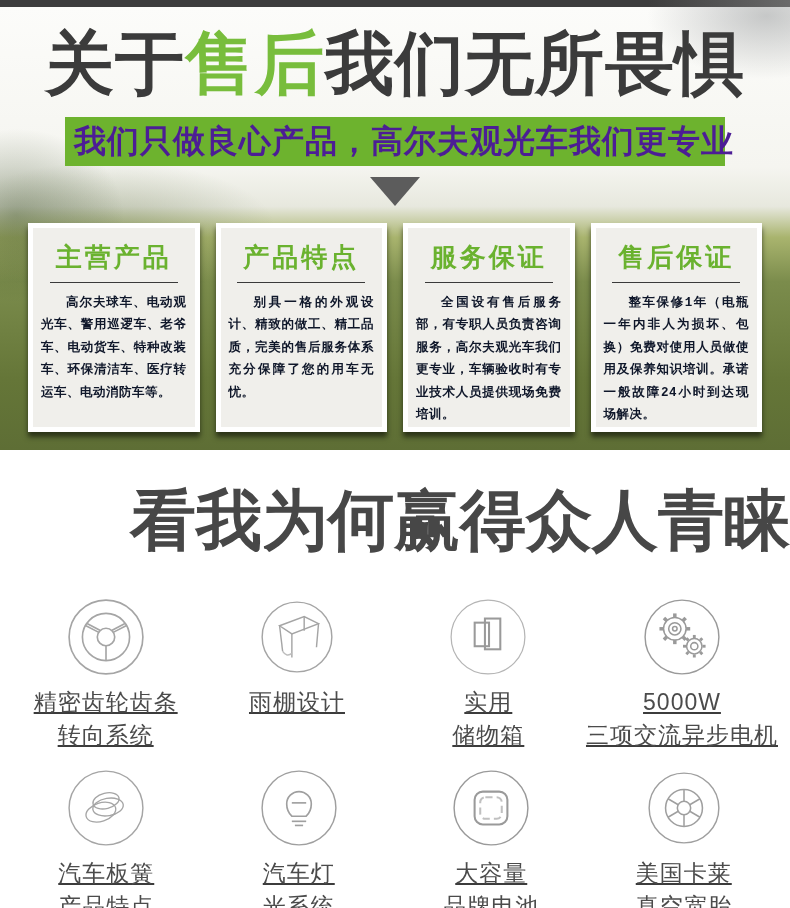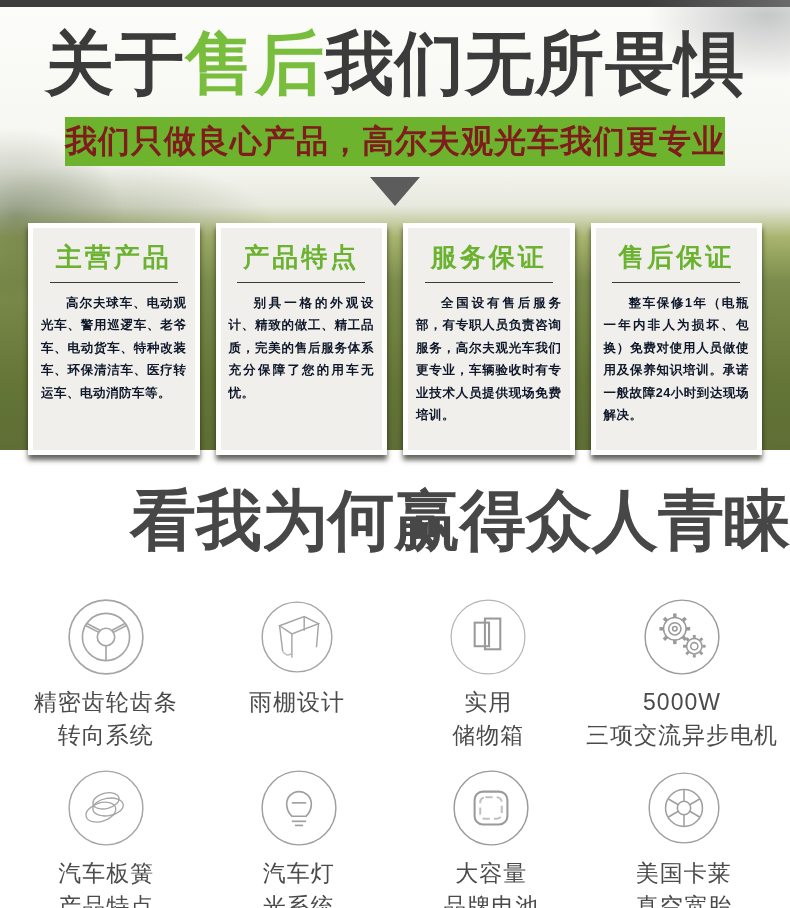--- a/index.html
+++ b/index.html
@@ -25,57 +25,57 @@
   }
 
   .headline1 {
     text-align:center; font-size:69px; font-weight:bold; letter-spacing:1px;
     color:#3b3b3b; line-height:1.14; white-space:nowrap;
   }
   .headline1 .hl { color:#78bd3c; }
 
   .banner {
     width:660px; height:49px; margin:13px auto 0; background:#6db32e;
-    color:#7f1d1d; font-size:32px; font-weight:bold; text-align:center;
-    line-height:49px; letter-spacing:1px; white-space:nowrap;
+    color:#4c1d95; font-size:32px; font-weight:bold; text-align:center;
+    line-height:49px; letter-spacing:1px; white-space:nowrap;padding-left:9px;
   }
 
   .down-triangle {
     width:0; height:0; margin:11px auto 0;
     border-left:25px solid transparent; border-right:25px solid transparent;
     border-top:29px solid #5c5c5c;
   }
 
   .cards {
     display:flex; gap:16px; padding:0 28px; margin-top:17px;
   }
   .card {
     flex:1 1 0; background:#f0efeb; border:5px solid #ffffff;
     box-shadow:0 5px 5px rgba(15,18,8,0.65);
-    padding:10px 8px 23px; min-height:190px;
+    padding:10px 8px 0; min-height:190px;font-family:Liberation Mono, monospace;
   }
   .card-title {
     text-align:center; font-size:26px; font-weight:bold; color:#6ab22f;
     letter-spacing:3px; padding-top:2px;
   }
   .card-rule { width:88%; margin:7px auto 0; border-bottom:1.5px solid #3a3a3a; }
   .card-body {
     margin-top:9px; font-size:12.5px; font-weight:bold; color:#0f172a;
     line-height:1.8; text-align:justify; text-indent:2em; letter-spacing:0.5px;
   }
 
   
   .headline2 {
     text-align:right; font-size:66px; font-weight:bold; color:#474747;
     margin-top:26px; letter-spacing:0px; white-space:nowrap;
   }
 
   
   .features { margin-top:22px; padding:0 10px 20px; }
-  .feat-row { display:flex; }
+  .feat-row { display:flex;text-decoration:underline; }
   .feat-cell {
     flex:1 1 0; display:flex; flex-direction:column; align-items:center;
     padding:8px 2px 6px;
   }
   .feat-icon { width:82px; height:82px; }
   .feat-icon svg { width:82px; height:82px; display:block; }
   .feat-label {
     margin-top:8px; text-align:center; font-size:23px; color:#4b4b4b;
     line-height:1.45; letter-spacing:1px; white-space:nowrap;
   }

